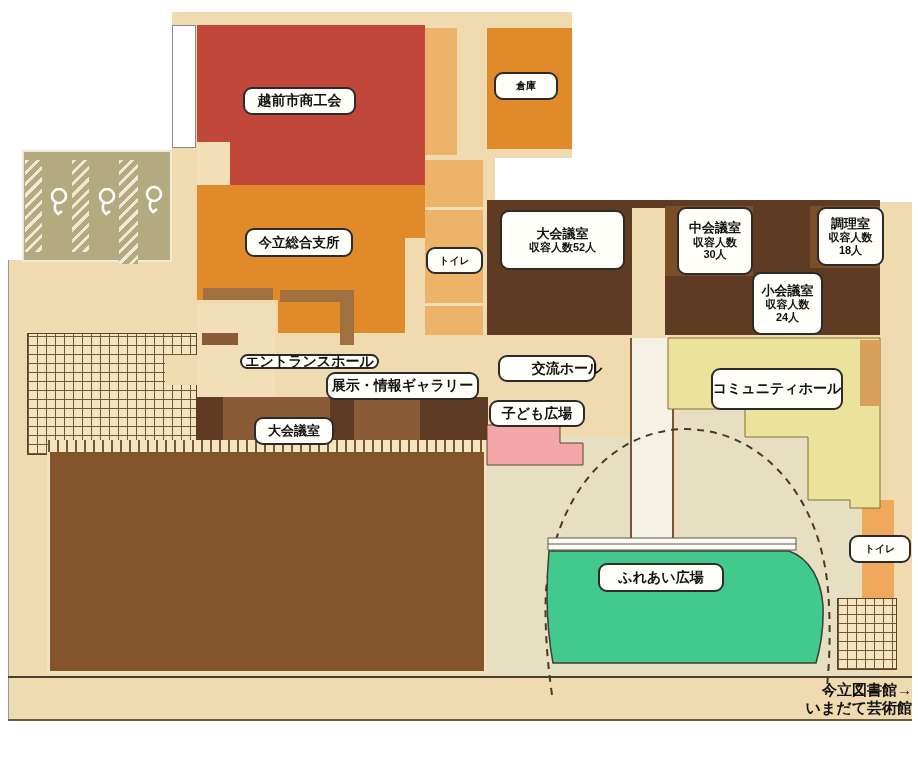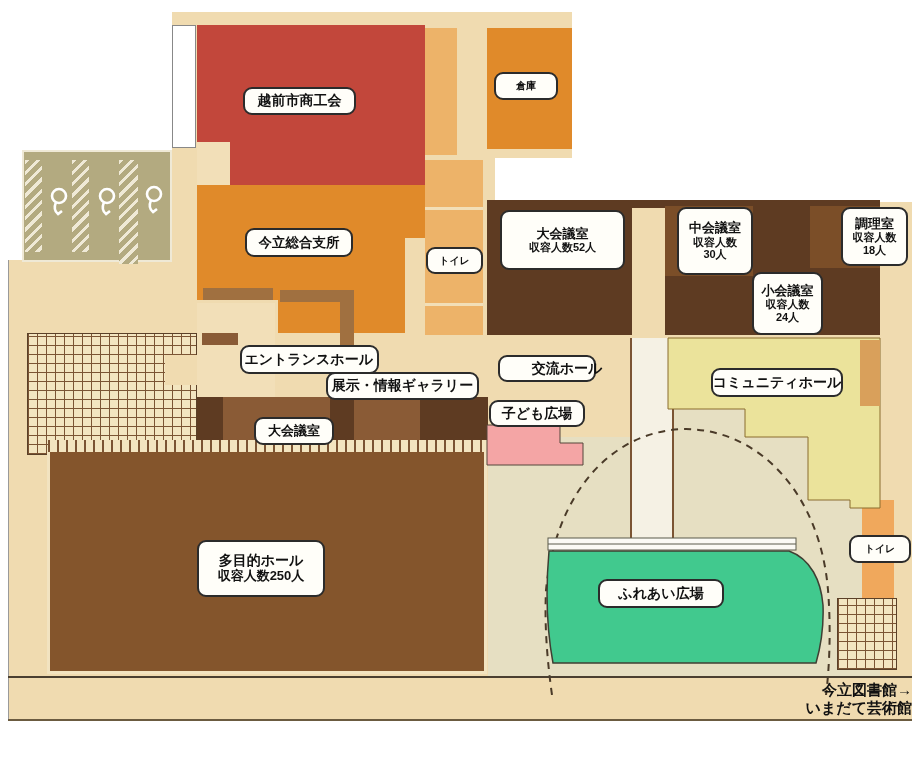--- a/index.html
+++ b/index.html
@@ -129,53 +129,49 @@
   </div>
   <div class="lbl" style="left:500px;top:210px;width:125px;height:60px;">
     <span style="font-size:13px;">大会議室</span>
     <span class="cap">収容人数52人</span>
   </div>
   <div class="lbl" style="left:677px;top:207px;width:76px;height:68px;font-size:13px;">
     <span>中会議室</span>
     <span class="cap">収容人数</span>
     <span class="cap">30人</span>
   </div>
-  <div class="lbl" style="left:817px;top:207px;width:67px;height:59px;font-size:13px;margin-left:24px;">
+  <div class="lbl" style="left:817px;top:207px;width:67px;height:59px;font-size:13px;">
     <span>調理室</span>
     <span class="cap">収容人数</span>
     <span class="cap">18人</span>
   </div>
   <div class="lbl" style="left:752px;top:272px;width:71px;height:63px;font-size:13px;">
     <span>小会議室</span>
     <span class="cap">収容人数</span>
     <span class="cap">24人</span>
   </div>
-  <div class="lbl" style="left:240px;top:345px;width:139px;height:29px;align-items:flex-end;">
+  <div class="lbl" style="left:240px;top:354px;width:139px;height:15px;">
     <span>エントランスホール</span>
   </div>
   <div class="lbl" style="left:326px;top:372px;width:153px;height:28px;">
     <span>展示・情報ギャラリー</span>
   </div>
   <div class="lbl" style="left:498px;top:355px;width:98px;height:27px;padding-left:44px;">
     <span>交流ホール</span>
   </div>
   <div class="lbl" style="left:489px;top:400px;width:96px;height:27px;">
     <span>子ども広場</span>
   </div>
   <div class="lbl" style="left:254px;top:417px;width:80px;height:28px;font-size:13px;">
     <span>大会議室</span>
   </div>
-  <div class="lbl" style="left:711px;top:368px;width:132px;height:29px;">
+  <div class="lbl" style="left:711px;top:368px;width:132px;height:42px;">
     <span>コミュニティホール</span>
   </div>
-  <div class="lbl" style="left:197px;top:540px;width:128px;height:57px;">
-    <span>多目的ホール</span>
-    <span style="font-size:13px;">収容人数250人</span>
-  </div>
-  <div class="lbl" style="left:598px;top:563px;width:126px;height:29px;margin-top:16px;">
+  <div class="lbl" style="left:598px;top:563px;width:126px;height:29px;">
     <span>ふれあい広場</span>
   </div>
   <div class="lbl sm" style="left:849px;top:535px;width:62px;height:28px;">
     <span>トイレ</span>
   </div>
 
   <div class="caption" style="left:740px;top:681px;width:172px;">
     <div>今立図書館→</div>
     <div>いまだて芸術館</div>
   </div>

